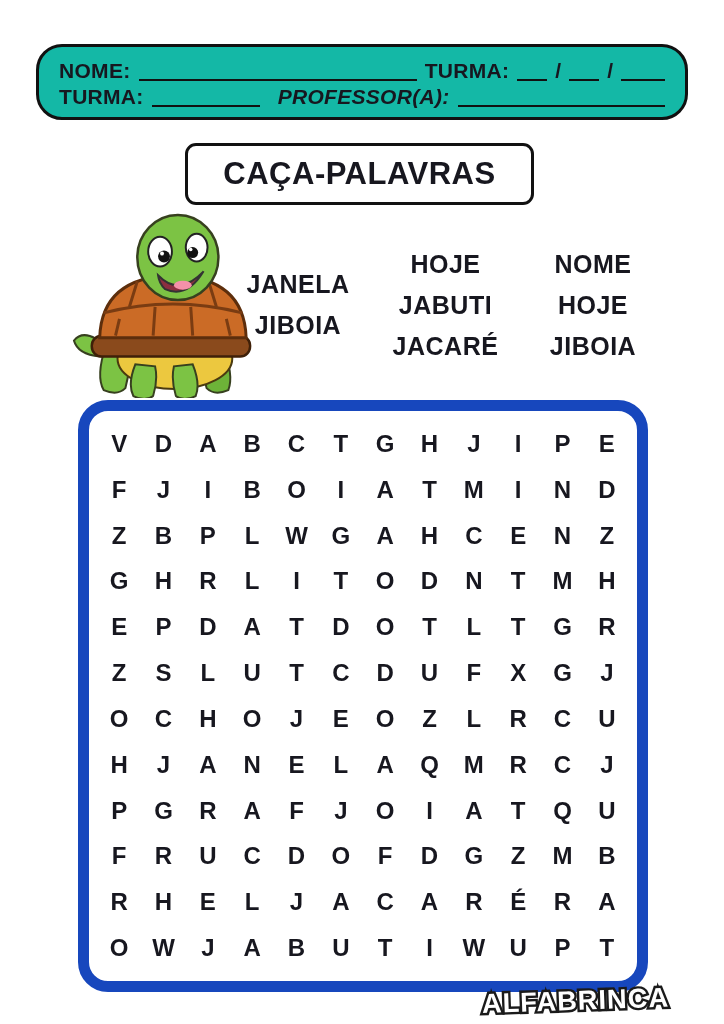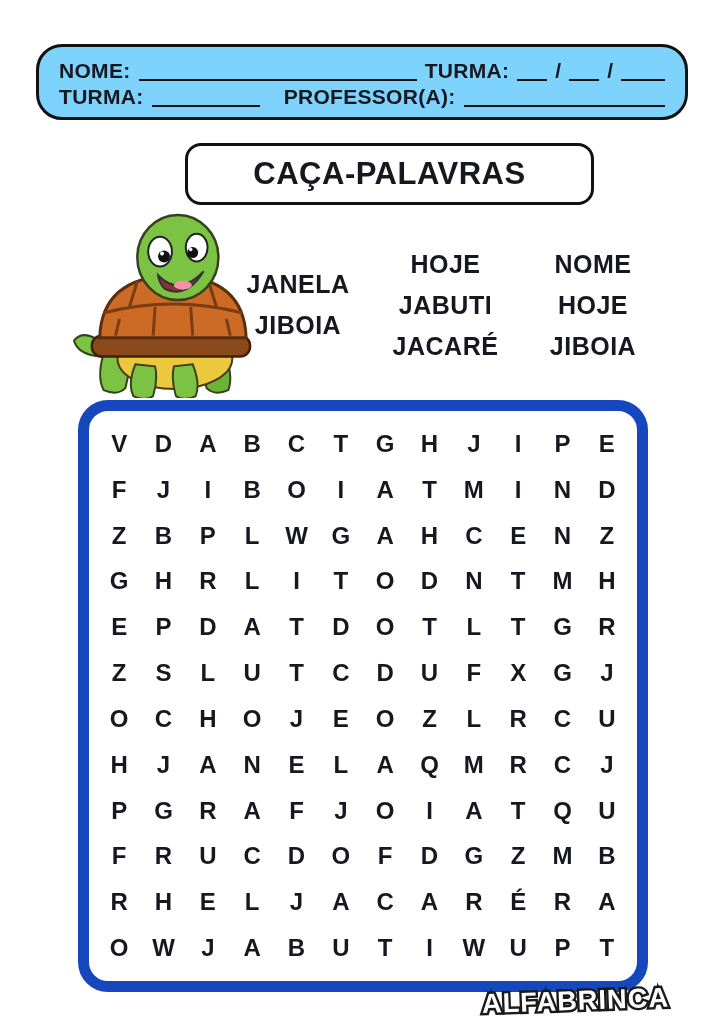--- a/index.html
+++ b/index.html
@@ -5,32 +5,32 @@
   html,body{margin:0;padding:0;background:#fff;}
   #page{position:relative;width:724px;height:1024px;background:#ffffff;overflow:hidden;
         font-family:"Liberation Sans", sans-serif;color:#17171f;}
 
   
   .dashed-frame{position:absolute;left:28px;top:33px;width:664px;height:972px;
 ильности    border:2px dashed #222;border-radius:34px;box-sizing:border-box;}
 
   
   .header-box{position:absolute;left:36px;top:44px;width:652px;height:76px;box-sizing:border-box;
-        border:3px solid #111;border-radius:26px;background:#7dd3fc;padding:8px 20px 10px 20px;
+        border:3px solid #111;border-radius:26px;background:#14b8a6;padding:8px 20px 10px 20px;
         display:flex;flex-direction:column;justify-content:space-between;}
   .hrow{display:flex;align-items:flex-end;gap:8px;height:28px;}
   .hlabel{font-size:21px;font-weight:700;letter-spacing:.3px;white-space:nowrap;line-height:1;}
   .hline{border-bottom:2.5px solid #111;height:18px;box-sizing:border-box;}
   .grow{flex:1 1 auto;}
   .seg-sm{width:30px;} .seg-md{width:44px;} .seg-turma{width:108px;}
   .slash{font-size:21px;font-weight:700;line-height:1;}
 
   
-  .title-box{position:absolute;left:185px;top:143px;width:409px;height:62px;box-sizing:border-box;
-        border:3px solid #111;border-radius:16px;background:#fff;
+  .title-box{position:absolute;left:185px;top:143px;width:349px;height:62px;box-sizing:border-box;
+        border:3px solid #111;border-radius:11px;background:#fff;
         display:flex;align-items:center;justify-content:center;}
   .title-text{font-size:31px;font-weight:800;letter-spacing:.5px;}
 
   
   .turtle-wrap{position:absolute;left:66px;top:210px;width:198px;height:188px;}
 
   
   .words-area{position:absolute;left:238px;top:240px;width:415px;height:130px;
         display:flex;justify-content:space-between;}
   .word-col{display:flex;flex-direction:column;justify-content:center;align-items:center;gap:12px;min-width:120px;}
@@ -62,21 +62,21 @@
       <span class="hlabel">TURMA:</span>
       <span class="hline seg-sm"></span>
       <span class="slash">/</span>
       <span class="hline seg-sm"></span>
       <span class="slash">/</span>
       <span class="hline seg-md"></span>
     </div>
     <div class="hrow">
       <span class="hlabel">TURMA:</span>
       <span class="hline seg-turma"></span>
-      <span class="hlabel" style="margin-left:16px;">PROFESSOR(A):</span>
+      <span class="hlabel" style="margin-left:10px;font-style:italic;">PROFESSOR(A):</span>
       <span class="hline grow"></span>
     </div>
   </div>
 
   <div class="title-box">
     <span class="title-text">CAÇA-PALAVRAS</span>
   </div>
 
   <div class="turtle-wrap">
     <svg viewBox="0 0 200 190" width="198" height="188">

